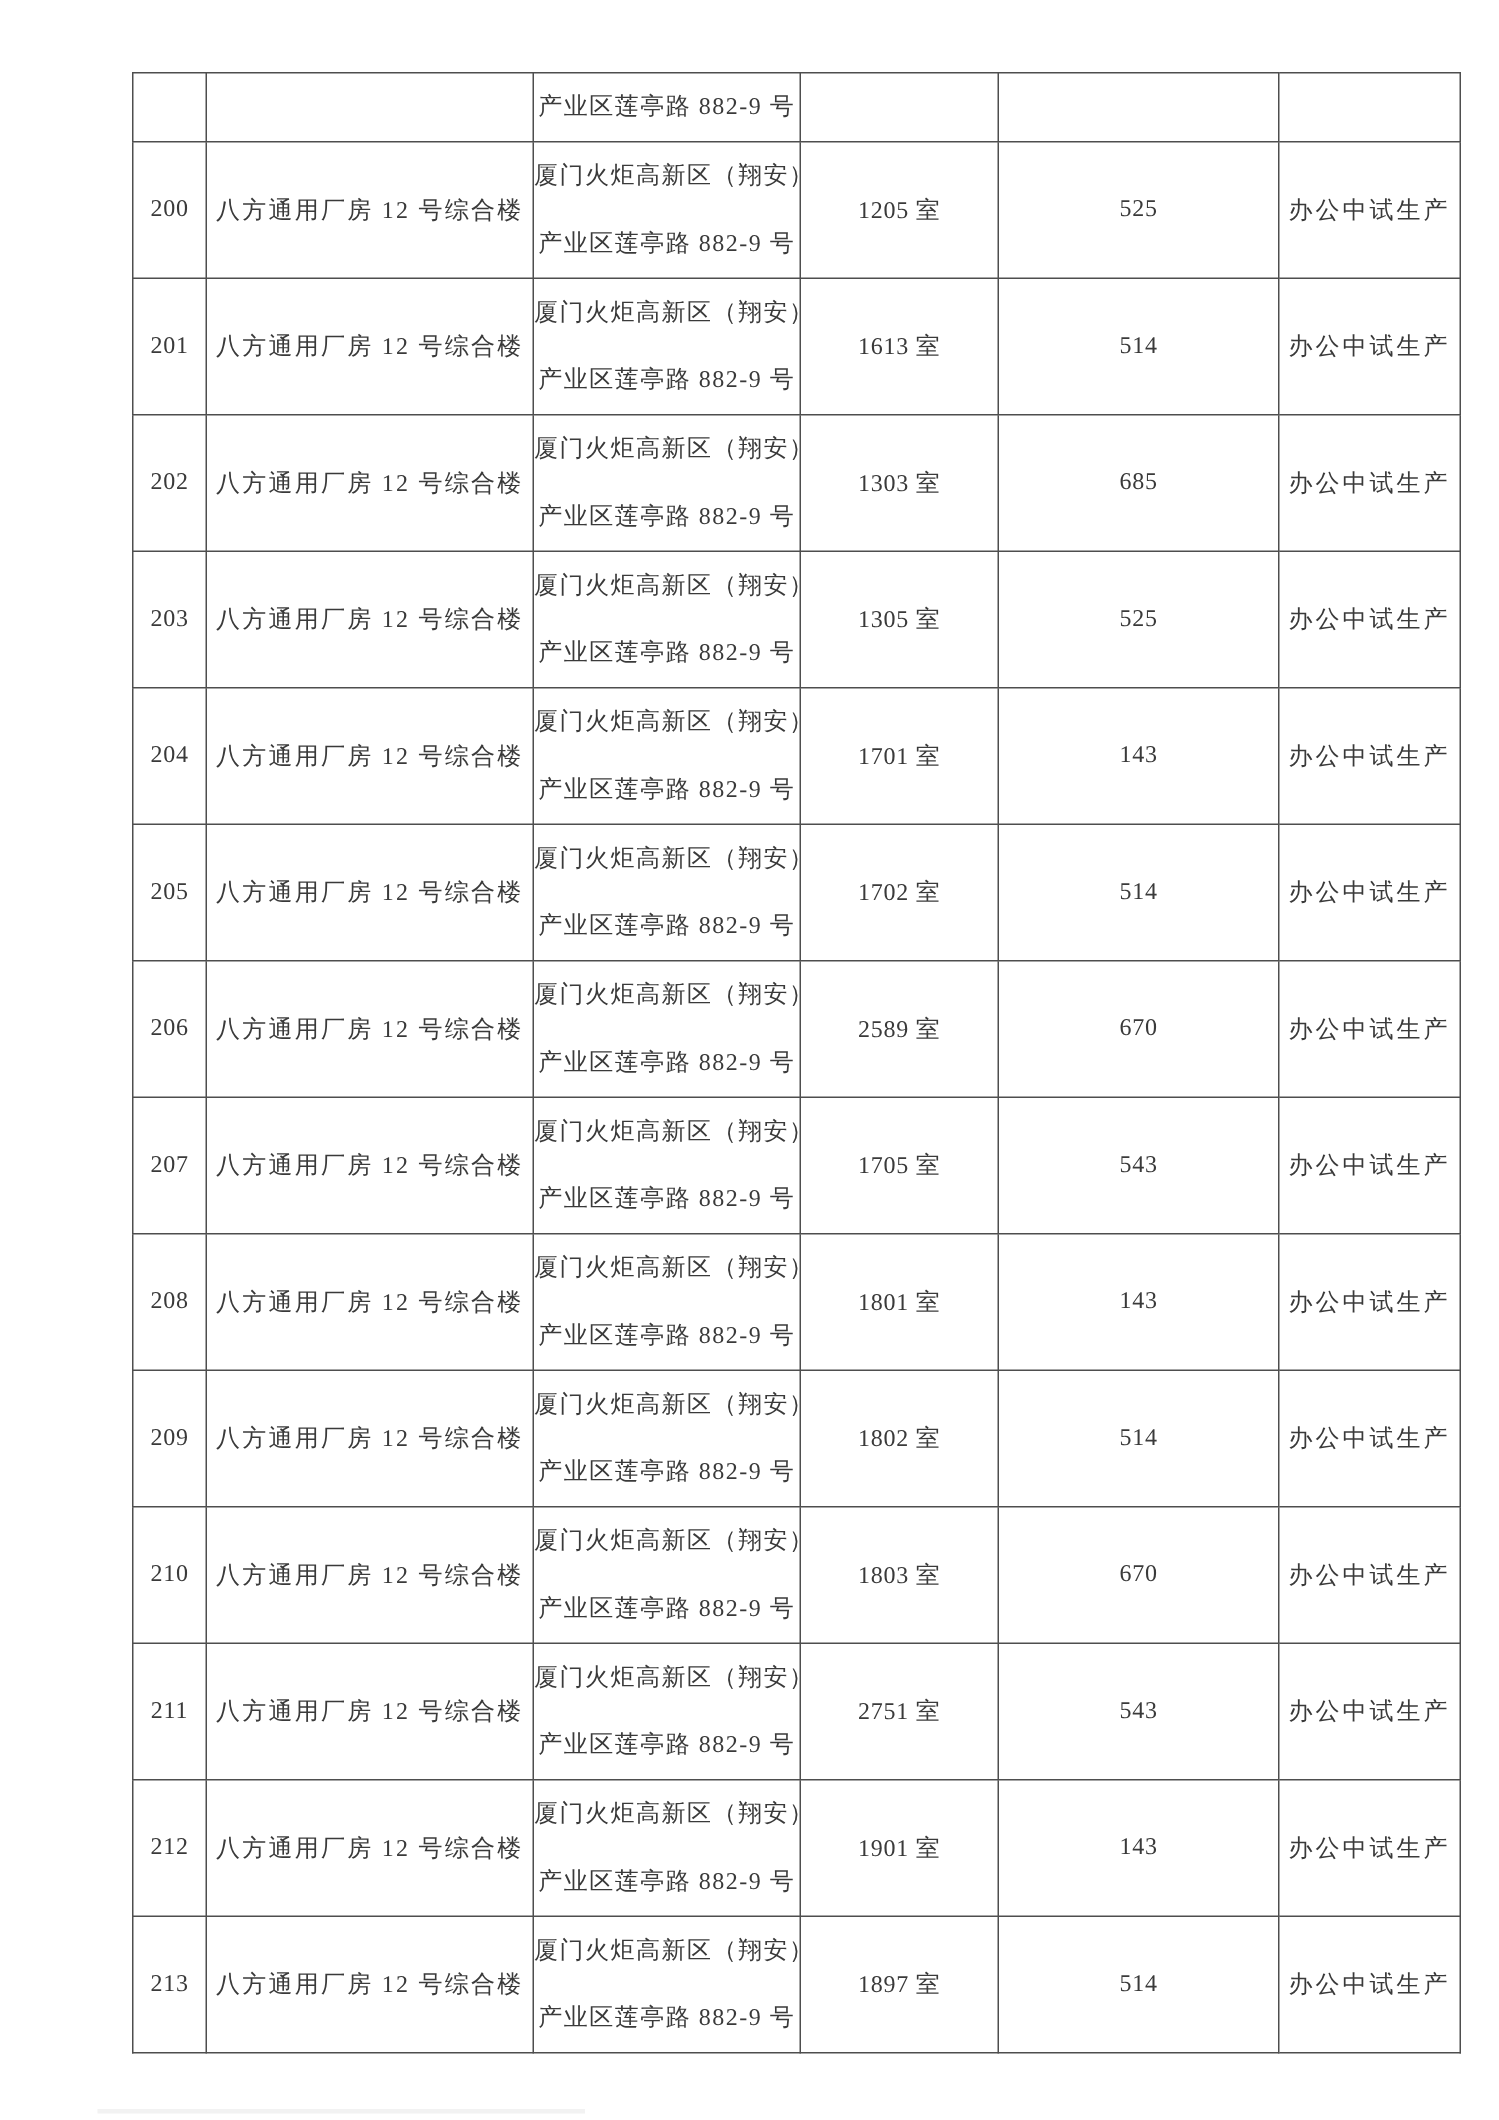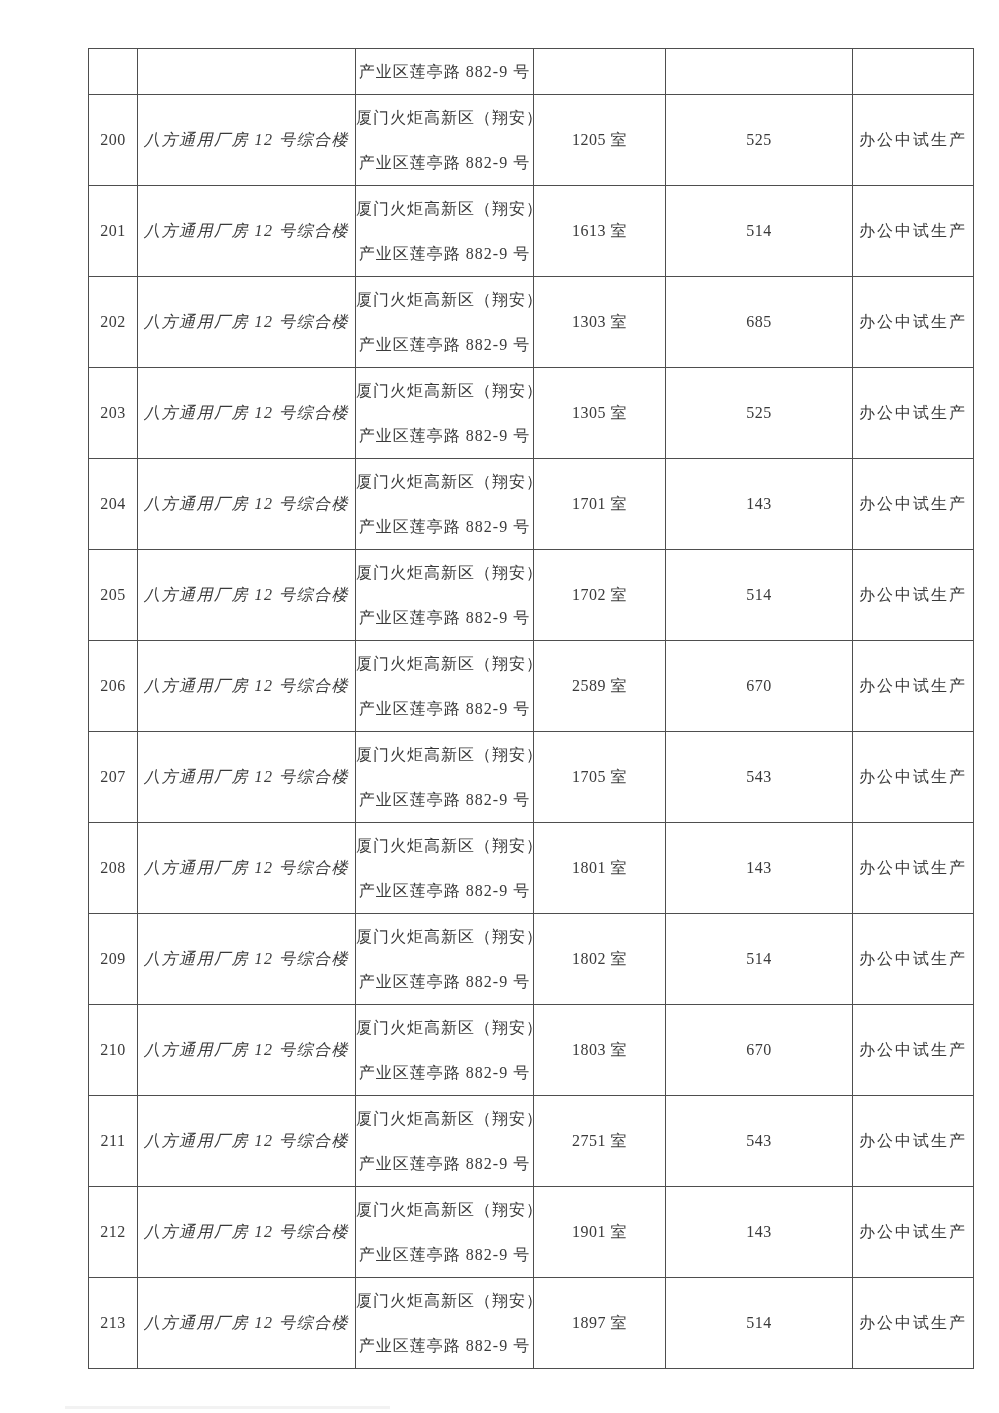--- a/index.html
+++ b/index.html
@@ -44,21 +44,20 @@
     height: 42px;
   }
   .c-no {
     vertical-align: top;
     padding-top: 17px;
     letter-spacing: 0.5px;
   }
   .c-building {
     padding-top: 10px;
     letter-spacing: 1.5px;
-    font-style: italic;
   }
   .c-address .addr-line {
     line-height: 45px;
     letter-spacing: 1px;
     white-space: nowrap;
   }
   .addr-line:empty { display: none; }
   .c-room, .c-area {
     padding-top: 8px;
     letter-spacing: 0.5px;

